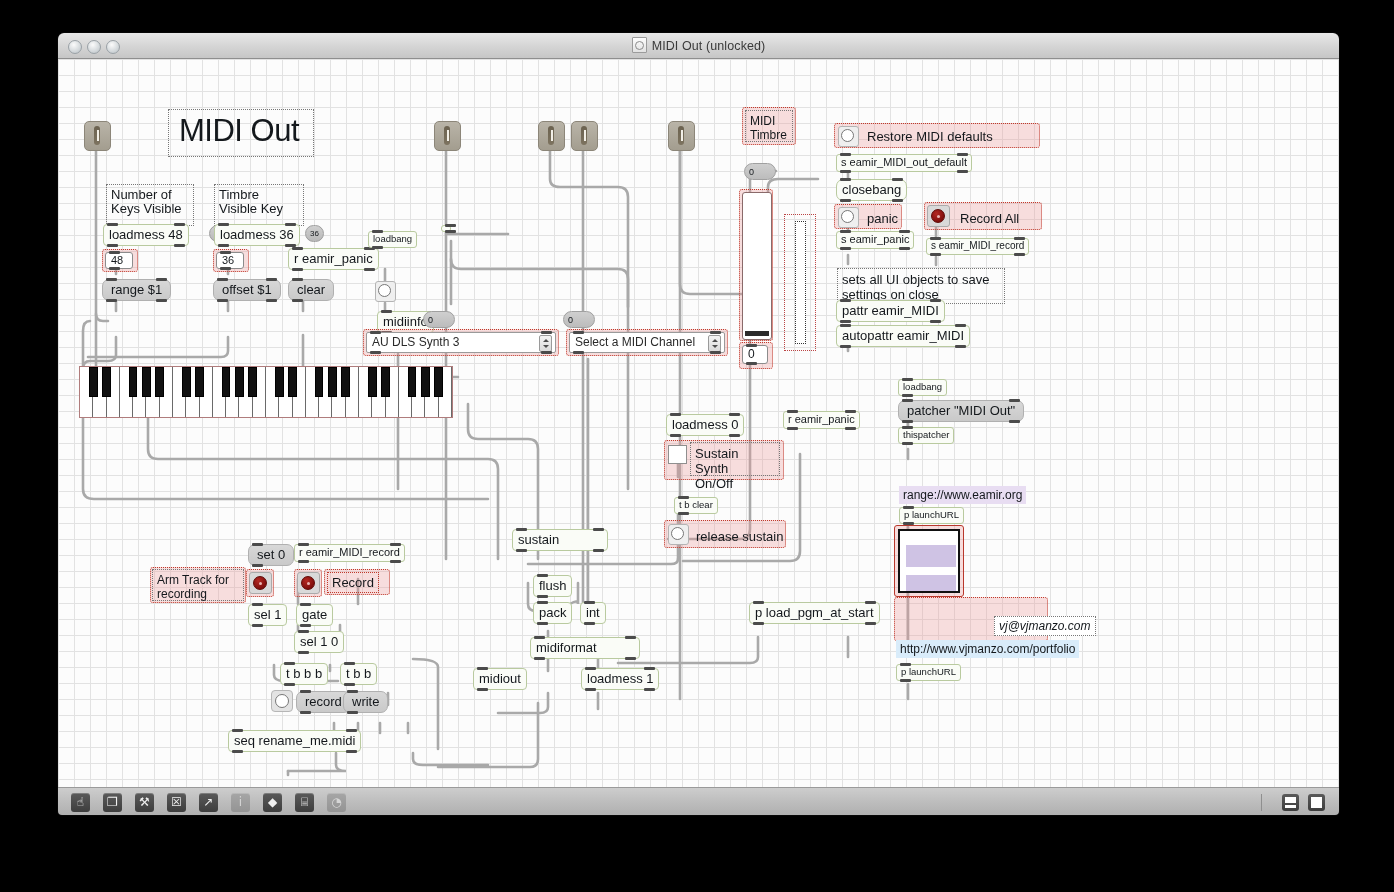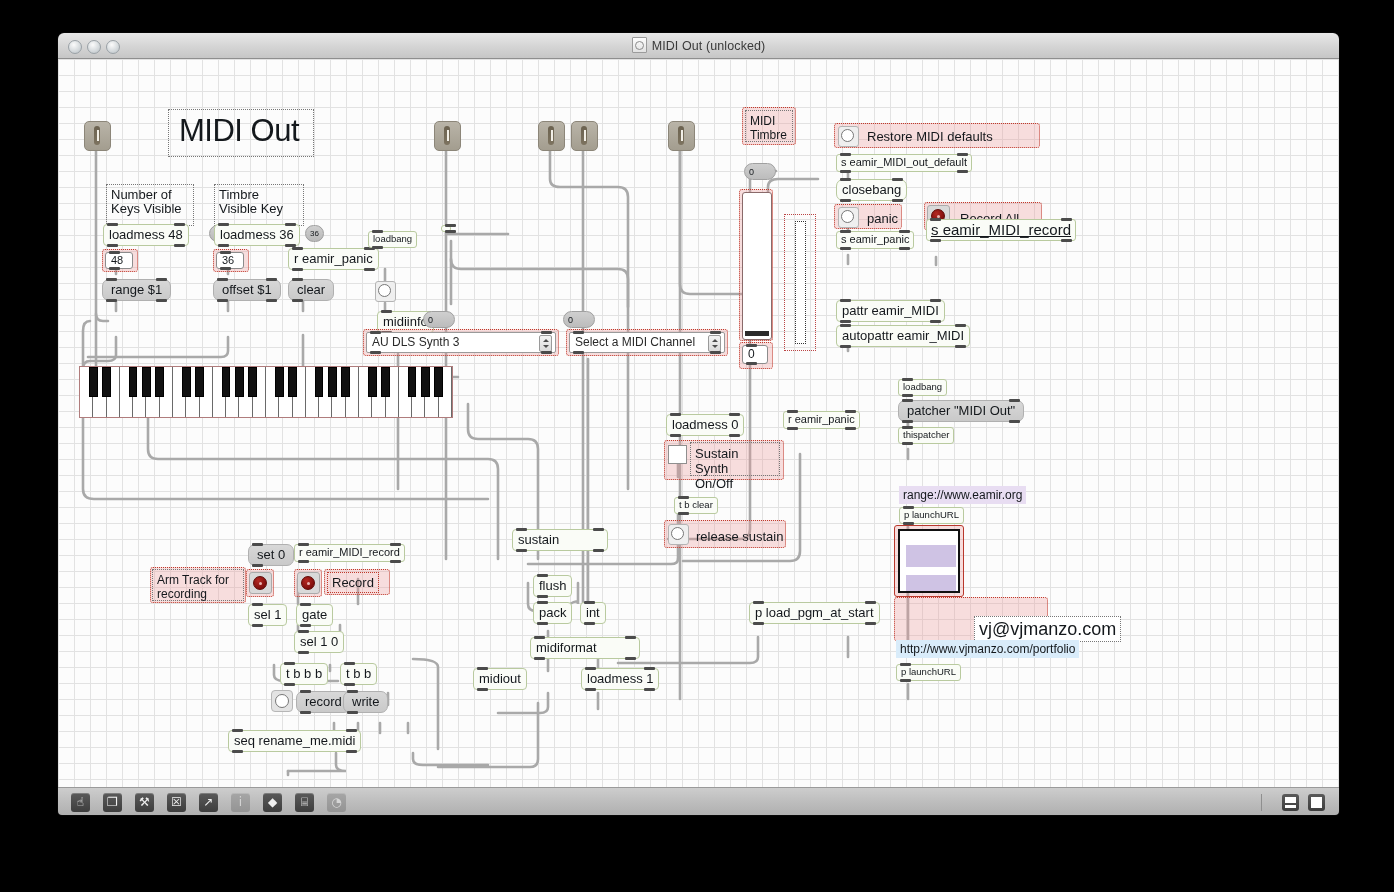--- a/index.html
+++ b/index.html
@@ -405,41 +405,43 @@
         </div>
       <div class="ob cmt nb" style="left:805px;top:150px;font-size:13px;">panic</div>
 
       <div class="ob hl" style="left:866px;top:143px;width:118px;height:28px;"></div>
       <div class="redbtn" style="left:869px;top:146px">
           <i></i>
         </div>
       <div class="ob cmt nb" style="left:898px;top:150px;font-size:13px;">Record All</div>
 
       <div class="ob obj sm" style="left: 778px; top: 172px; font-size: 11px; position: absolute;">s eamir_panic<span class="nub" style="left: 3px; top: -2px;"></span><span class="nub" style="left: 3px; bottom: -2px;"></span><span class="nub" style="left: calc(100% - 14px); top: -2px;"></span><span class="nub" style="left: calc(100% - 14px); bottom: -2px;"></span></div>
-      <div class="ob obj sm" style="left: 868px; top: 160px; font-size: 15px; position: absolute; text-decoration: underline;">s eamir_MIDI_record<span class="nub" style="left: 3px; top: -2px;"></span><span class="nub" style="left: 3px; bottom: -2px;"></span><span class="nub" style="left: calc(100% - 14px); top: -2px;"></span><span class="nub" style="left: calc(100% - 14px); bottom: -2px;"></span></div>
-
+      <div class="ob obj sm" style="left: 868px; top: 179px; font-size: 10px; position: absolute;">s eamir_MIDI_record<span class="nub" style="left: 3px; top: -2px;"></span><span class="nub" style="left: 3px; bottom: -2px;"></span><span class="nub" style="left: calc(100% - 14px); top: -2px;"></span><span class="nub" style="left: calc(100% - 14px); bottom: -2px;"></span></div>
+
+      <div class="ob cmt" style="left:779px;top:209px;width:168px;height:36px;white-space:pre-line;line-height:15px;">sets all UI objects to save
+settings on close</div>
 
       <div class="ob obj" style="left: 778px; top: 241px; position: absolute;">pattr eamir_MIDI<span class="nub" style="left: 3px; top: -2px;"></span><span class="nub" style="left: 3px; bottom: -2px;"></span><span class="nub" style="left: calc(100% - 14px); top: -2px;"></span><span class="nub" style="left: calc(100% - 14px); bottom: -2px;"></span></div>
       <div class="ob obj" style="left: 778px; top: 266px; position: absolute;">autopattr eamir_MIDI<span class="nub" style="left: 3px; top: -2px;"></span><span class="nub" style="left: 3px; bottom: -2px;"></span><span class="nub" style="left: calc(100% - 14px); top: -2px;"></span><span class="nub" style="left: calc(100% - 14px); bottom: -2px;"></span></div>
 
       <div class="ob obj sm" style="left: 840px; top: 320px; position: absolute;">loadbang<span class="nub" style="left: 3px; top: -2px;"></span><span class="nub" style="left: 3px; bottom: -2px;"></span></div>
       <div class="ob msg" style="left: 840px; top: 341px; position: absolute;">patcher "MIDI Out"<span class="nub" style="left: 3px; top: -2px;"></span><span class="nub" style="left: 3px; bottom: -2px;"></span><span class="nub" style="left: calc(100% - 14px); top: -2px;"></span><span class="nub" style="left: calc(100% - 14px); bottom: -2px;"></span></div>
       <div class="ob obj sm" style="left: 840px; top: 368px; position: absolute;">thispatcher<span class="nub" style="left: 3px; top: -2px;"></span><span class="nub" style="left: 3px; bottom: -2px;"></span></div>
 
       <div class="urltx purple" style="left:841px;top:427px;">range://www.eamir.org</div>
       <div class="ob obj sm" style="left: 841px; top: 448px; position: absolute;">p launchURL<span class="nub" style="left: 3px; top: -2px;"></span><span class="nub" style="left: 3px; bottom: -2px;"></span></div>
 
       <div class="ob hl hlsolid" style="left:836px;top:466px;width:70px;height:72px;"></div>
       <div class="thumb" style="left:840px;top:470px;width:62px;height:64px;">
         <i class="bar" style="left:6px;top:14px;right:2px;height:22px;"></i>
         <i class="bar" style="left:6px;top:44px;right:2px;height:16px;"></i>
       </div>
 
       <div class="ob hl" style="left:836px;top:538px;width:154px;height:44px;"></div>
-      <div class="ob cmt" style="left:916px;top:557px;background:#fff;font-size:18px;">vj@vjmanzo.com</div>
+      <div class="ob cmt" style="left:936px;top:557px;background:#fff;font-size:12px;font-style:italic;">vj@vjmanzo.com</div>
 
       <div class="urltx blue" style="left:838px;top:581px;">http://www.vjmanzo.com/portfolio</div>
       <div class="ob obj sm" style="left: 838px; top: 605px; position: absolute;">p launchURL<span class="nub" style="left: 3px; top: -2px;"></span><span class="nub" style="left: 3px; bottom: -2px;"></span></div>
 
       <div class="ob obj" style="left: 608px; top: 355px; position: absolute;">loadmess 0<span class="nub" style="left: 3px; top: -2px;"></span><span class="nub" style="left: 3px; bottom: -2px;"></span><span class="nub" style="left: calc(100% - 14px); top: -2px;"></span><span class="nub" style="left: calc(100% - 14px); bottom: -2px;"></span></div>
 
       <div class="ob hl" style="left:606px;top:381px;width:120px;height:40px;"></div>
       <div class="tgl" style="left:610px;top:386px"></div>
       <div class="ob cmt" style="left:632px;top:383px;width:90px;height:34px;white-space:pre-line;line-height:15px;">Sustain Synth
 On/Off</div>

